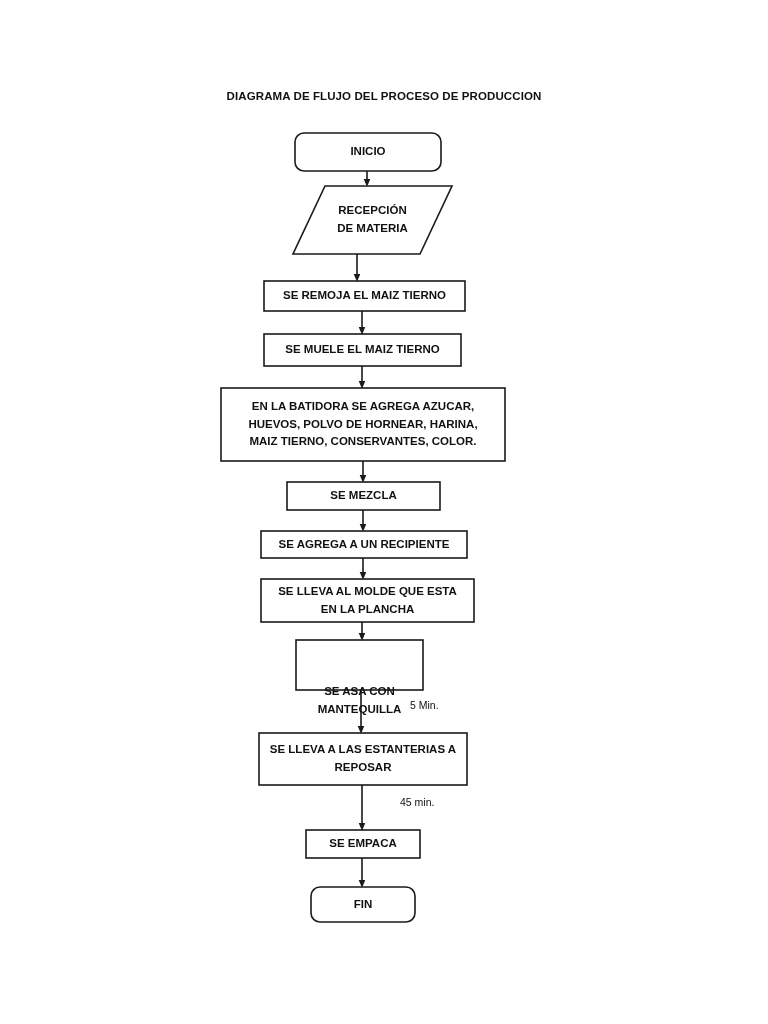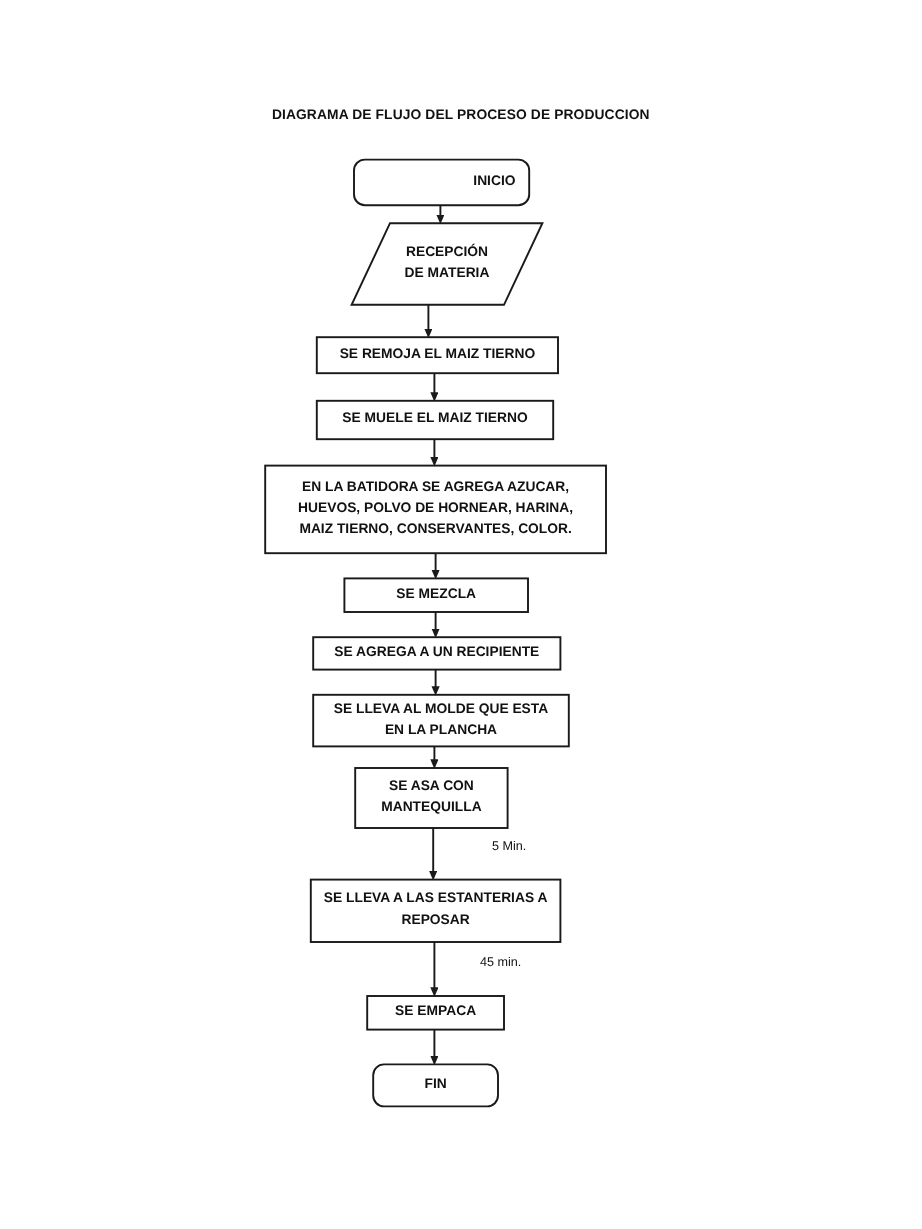--- a/index.html
+++ b/index.html
@@ -96,21 +96,21 @@
       <line x1="363" y1="461" x2="363" y2="479" marker-end="url(#arrowhead)"></line>
       <line x1="363" y1="510" x2="363" y2="528" marker-end="url(#arrowhead)"></line>
       <line x1="363" y1="558" x2="363" y2="576" marker-end="url(#arrowhead)"></line>
       <line x1="362" y1="622" x2="362" y2="637" marker-end="url(#arrowhead)"></line>
       <line x1="361" y1="690" x2="361" y2="730" marker-end="url(#arrowhead)"></line>
       <line x1="362" y1="785" x2="362" y2="827" marker-end="url(#arrowhead)"></line>
       <line x1="362" y1="858" x2="362" y2="884" marker-end="url(#arrowhead)"></line>
     </g>
   </svg>
 
-  <div class="node-label" style="left:295px; top:133px; width:146px; height:38px;margin-left:44px;">
+  <div class="node-label" style="left:295px; top:133px; width:146px; height:38px;">
     <span class="line">INICIO</span>
   </div>
 
   <div class="node-label" style="left:293px; top:190px; width:159px; height:60px;align-items:center;">
     <span class="line">RECEPCIÓN</span>
     <span class="line">DE MATERIA</span>
   </div>
 
   <div class="node-label" style="left:264px; top:281px; width:201px; height:30px;border-radius:15px;">
     <span class="line">SE REMOJA EL MAIZ TIERNO</span>
@@ -132,21 +132,21 @@
 
   <div class="node-label" style="left:261px; top:531px; width:206px; height:27px;">
     <span class="line">SE AGREGA A UN RECIPIENTE</span>
   </div>
 
   <div class="node-label" style="left:261px; top:579px; width:213px; height:43px;">
     <span class="line">SE LLEVA AL MOLDE QUE ESTA</span>
     <span class="line">EN LA PLANCHA</span>
   </div>
 
-  <div class="node-label" style="left:296px; top:640px; width:127px; height:50px;">
+  <div class="node-label" style="left:296px; top:676px; width:127px; height:50px;">
     <span class="line">SE ASA CON</span>
     <span class="line">MANTEQUILLA</span>
   </div>
 
   <div class="node-label" style="left:259px; top:733px; width:208px; height:52px;">
     <span class="line">SE LLEVA A LAS ESTANTERIAS A</span>
     <span class="line">REPOSAR</span>
   </div>
 
   <div class="node-label" style="left:306px; top:830px; width:114px; height:28px;">

